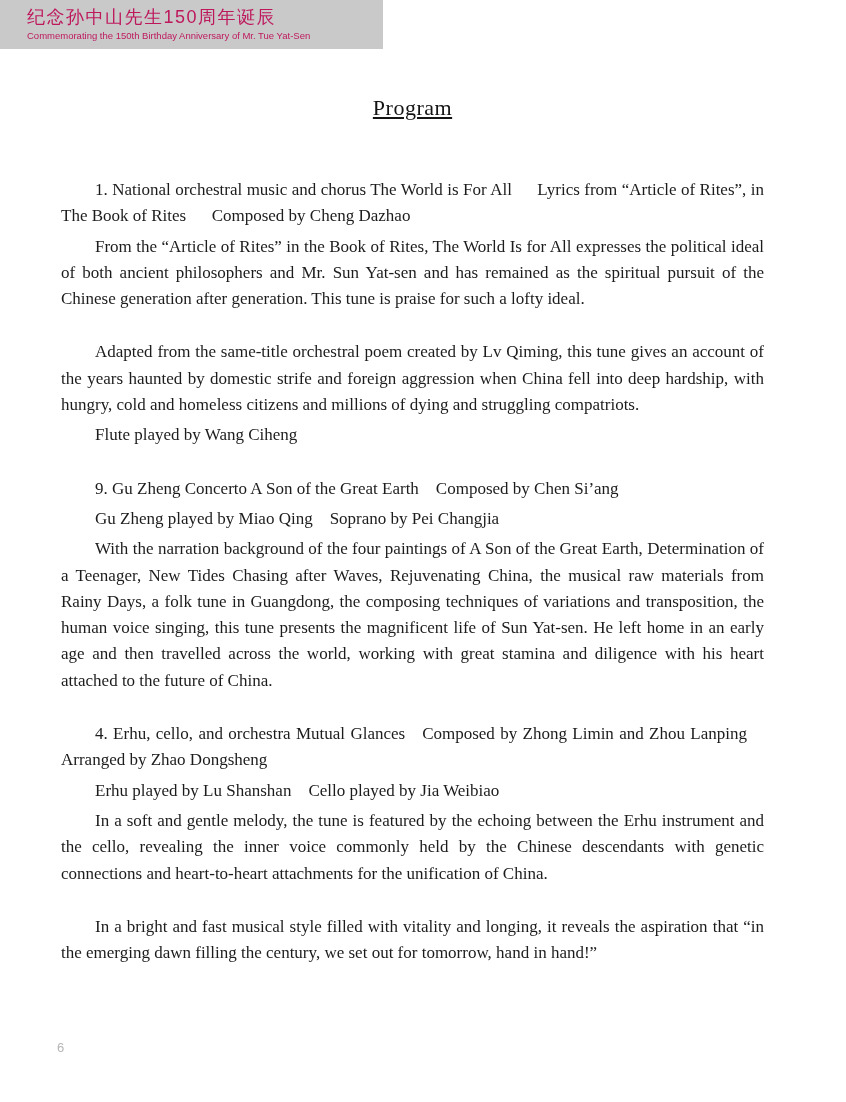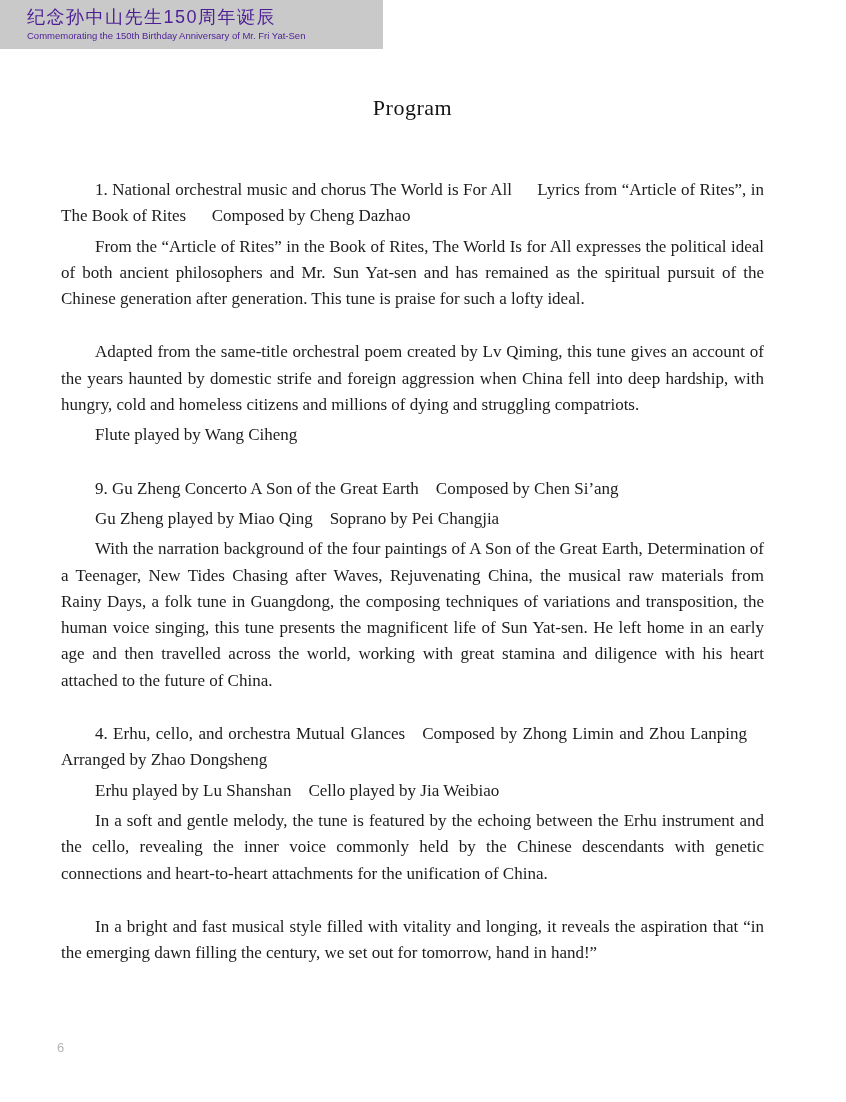--- a/index.html
+++ b/index.html
@@ -9,21 +9,21 @@
     height: 1102px;
     background: #ffffff;
     overflow: hidden;
     font-family: "Liberation Serif", "DejaVu Serif", serif;
   }
   .header-banner {
     position: absolute;
     left: 0; top: 0;
     width: 383px; height: 49px;
     background: #c9c9c9;
-    color: #4c1d95;
+    color: #be185d;
     box-sizing: border-box;
     padding: 6px 0 0 27px;
     font-family: "Liberation Sans", "DejaVu Sans", sans-serif;
   }
   .header-title-zh {
     font-size: 18px;
     line-height: 23px;
     letter-spacing: 1.5px;
     white-space: nowrap;
   }
@@ -35,20 +35,21 @@
   .doc-title {
     position: absolute;
     left: 57px; top: 95px;
     width: 711px;
     margin: 0;
     text-align: center;
     font-size: 22px;
     font-weight: normal;
     letter-spacing: 0.5px;
     color: #141414;
+    text-decoration: underline;
   }
   .content {
     position: absolute;
     left: 57px; top: 173px;
     width: 711px;
     font-size: 17px;
     line-height: 26.3px;
     color: #1c1c1c;
     text-align: justify;
   }
@@ -65,21 +66,21 @@
     font-family: "Liberation Sans", "DejaVu Sans", sans-serif;
   }
 </style>
 </head>
 <body>
 
 <div class="page">
 
   <div class="header-banner">
     <div class="header-title-zh">纪念孙中山先生150周年诞辰</div>
-    <div class="header-title-en">Commemorating the 150th Birthday Anniversary of Mr. Fri Yat-Sen</div>
+    <div class="header-title-en">Commemorating the 150th Birthday Anniversary of Mr. Tue Yat-Sen</div>
   </div>
 
   <h1 class="doc-title">Program</h1>
 
   <div class="content">
 
     <div class="program-item">
       <p>1. National orchestral music and chorus The World is For All  Lyrics from “Article of Rites”, in The Book of Rites  Composed by Cheng Dazhao</p>
       <p>From the “Article of Rites” in the Book of Rites, The World Is for All expresses the political ideal of both ancient philosophers and Mr. Sun Yat-sen and has remained as the spiritual pursuit of the Chinese generation after generation. This tune is praise for such a lofty ideal.</p>
     </div>

